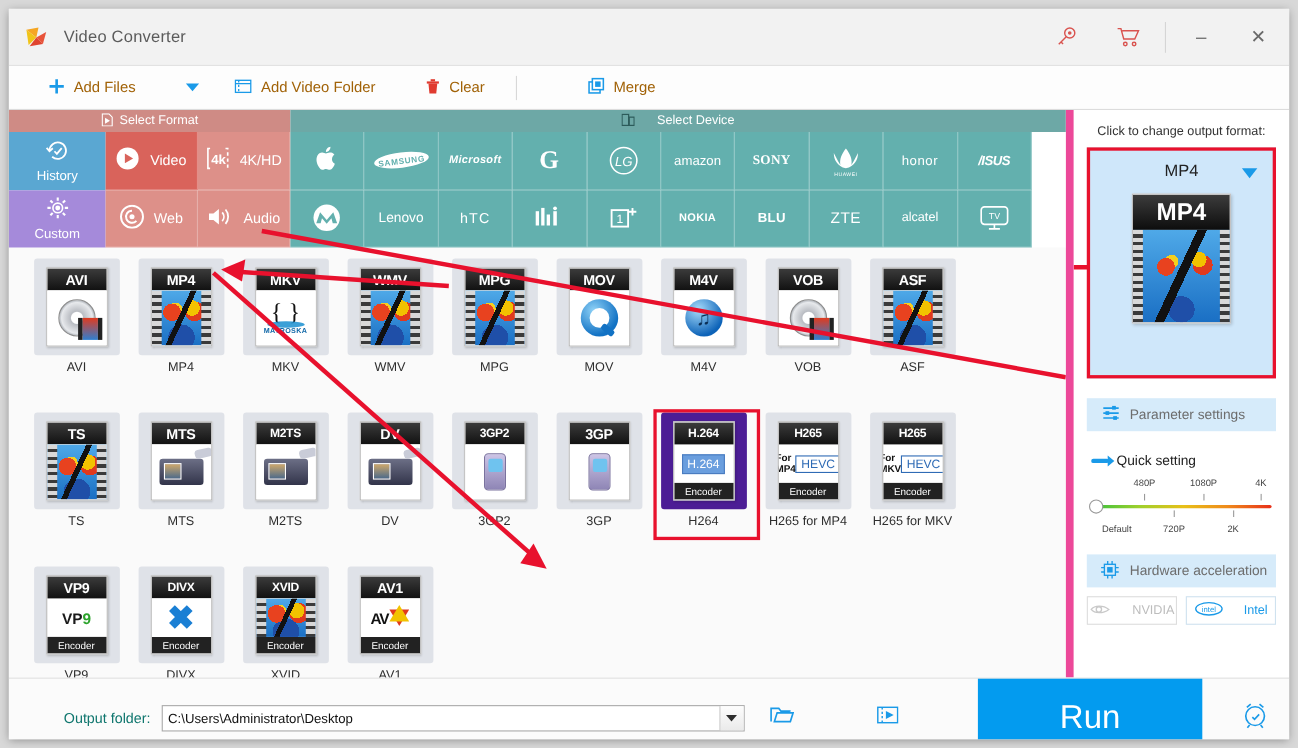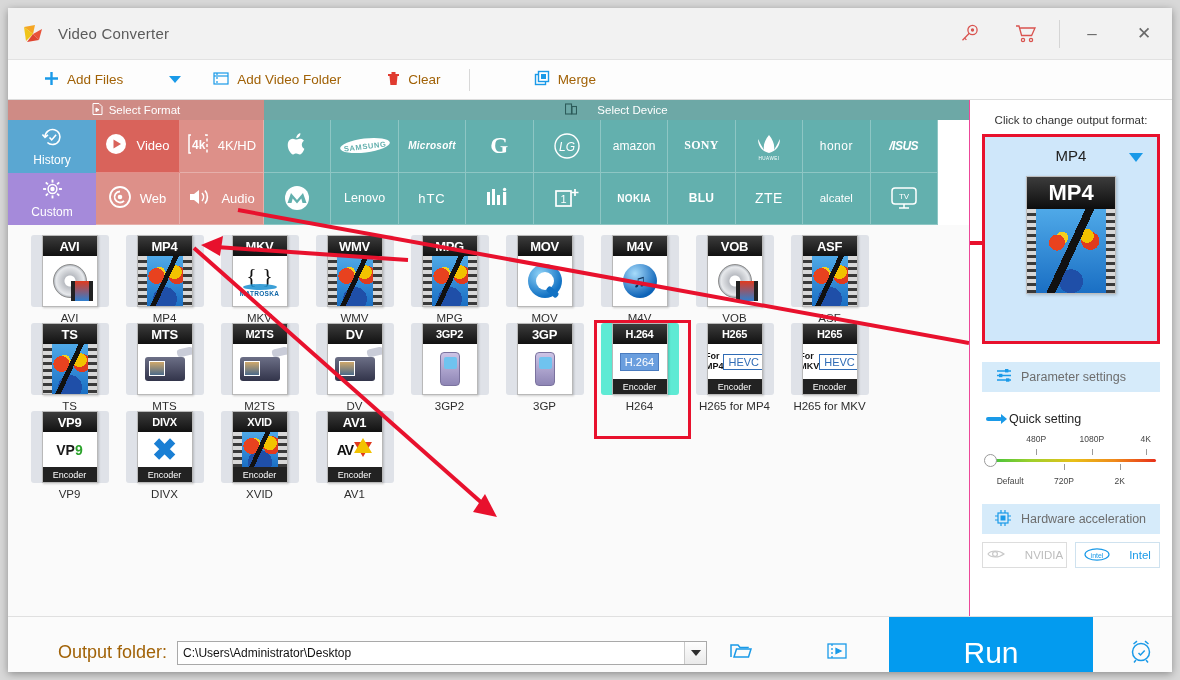--- a/index.html
+++ b/index.html
@@ -45,21 +45,21 @@
   .tb-divider { width:1px; height:22px; background:#d8d8d8; margin:0 16px; }
   .caret-down {
     width:0;height:0;border-left:6px solid transparent;border-right:6px solid transparent;
     border-top:7px solid #1a9ae8;
   }
 
   
   .body-area { display:flex; height:516px; }
   .left-col { width:961px; position:relative; background:#fff; }
   .right-col {
-    width:203px; border-left:1px solid #ec4899; background:#fff; position:relative;
+    width:203px; border-left:7px solid #ec4899; background:#fff; position:relative;
   }
 
   
   .cat-header { height:20px; display:flex; }
   .cat-header .fmt-head {
     width:256px; background:#cf8b85; display:flex; align-items:center; justify-content:center;
     gap:6px; color:#fff; font-size:11.5px;
   }
   .cat-header .dev-head {
     flex:1; background:#6da8a6; display:flex; align-items:center; justify-content:center;
@@ -87,28 +87,28 @@
   .cell.fmt.active { background:#d9635b; }
   .cell.dev { width:67.4px; background:#63b0ae; }
   .cell.dev .brand { font-weight:bold; letter-spacing:.3px; }
 
   
   .tiles {
     padding:10px 0 0 14px; display:flex; flex-wrap:wrap;
     background:#fafafa; height:391px; align-content:flex-start;
   }
   .tile {
-    width:95px; height:88px; display:flex; flex-direction:column;
+    width:95px; height:140px; display:flex; flex-direction:column;
     align-items:center; position:relative;
   }
   .tile .thumbwrap {
     width:78px; height:88px; background:#dfe2e8; border-radius:3px;
     display:flex; align-items:center; justify-content:center;
   }
-  .tile.sel .thumbwrap { background:#5eead4; }
+  .tile.sel .thumbwrap { background:#4c1d95; }
   .tile.sel::after {
     content:""; position:absolute; left:2px; top:-3px; width:91px; height:113px;
     border:3px solid #e8112d; pointer-events:none;
   }
   .tile .cap { margin-top:5px; font-size:11.5px; color:#2e2e2e; }
   .icon-card {
     width:56px; height:72px; background:#fff; border:1px solid #b9b9b9;
     box-shadow:1px 1px 2px rgba(0,0,0,.18);
     display:flex; flex-direction:column; overflow:hidden;
   }
@@ -292,21 +292,21 @@
     justify-content:center; gap:19px; font-size:11.5px; background:#fff;
   }
   .vendor.off { color:#bdbdbd; }
   .vendor.on { color:#1a9ae8; border-color:#cfe2ef; }
 
   
   .bottombar {
     height:72px; border-top:1px solid #e0e0e0; background:#fbfbfb;
     display:flex; align-items:center; position:relative;
   }
-  .of-label { margin-left:50px; font-size:18px; color:#a16207; }
+  .of-label { margin-left:50px; font-size:13px; color:#0f766e; }
   .of-input {
     margin-left:10px; width:530px; height:24px; background:#fff; border:1px solid #a9a9a9;
     display:flex; align-items:center; position:relative;
   }
   .of-input .val { font-size:12px; color:#111; margin-left:5px; }
   .of-input .dd {
     position:absolute; right:0; top:0; width:22px; height:22px;
     background:linear-gradient(#fdfdfd,#eaeaea); border-left:1px solid #c9c9c9;
     display:flex; align-items:center; justify-content:center;
   }

